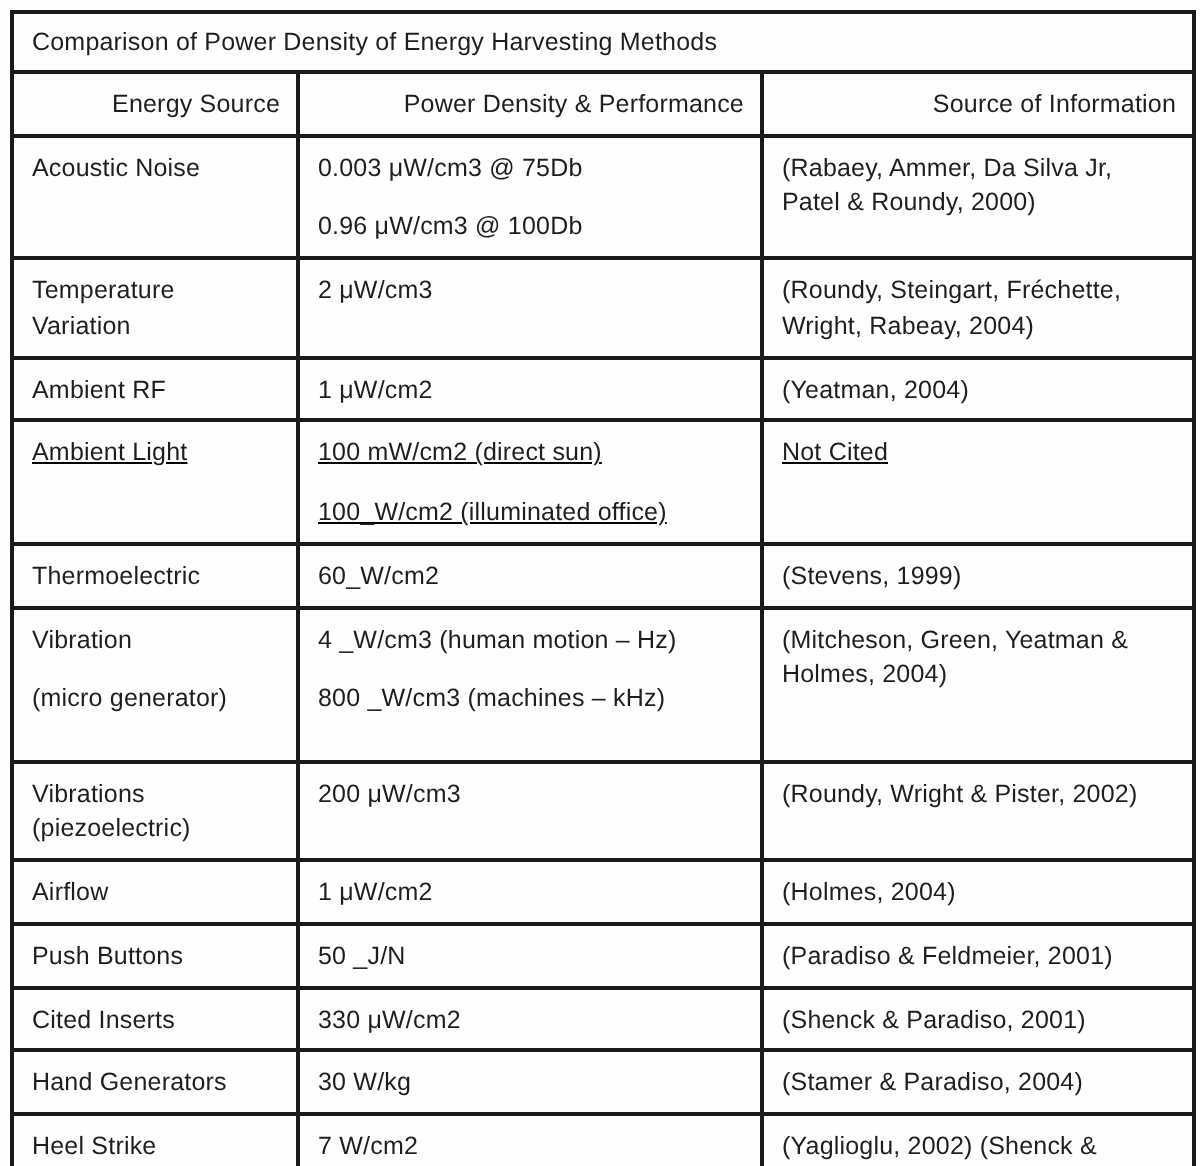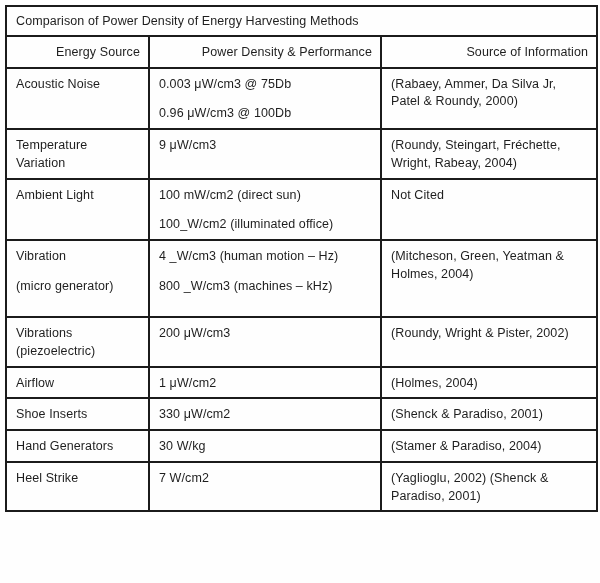--- a/index.html
+++ b/index.html
@@ -87,38 +87,60 @@
           </td>
           <td>
             <div class="para">(Rabaey, Ammer, Da Silva Jr, Patel &amp; Roundy, 2000)</div>
           </td>
         </tr>
         <tr style="height: 49px;">
           <td>
             <div class="para">Temperature Variation</div>
           </td>
           <td>
-            <div class="para">9 μW/cm3</div>
+            <div class="para">2 μW/cm3</div>
           </td>
           <td>
             <div class="para">(Roundy, Steingart, Fréchette, Wright, Rabeay, 2004)</div>
           </td>
         </tr>
-        <tr style="height: 58px;">
+        <tr style="height: 30px;">
+          <td>
+            <div class="para">Ambient RF</div>
+          </td>
+          <td>
+            <div class="para">1 μW/cm2</div>
+          </td>
+          <td>
+            <div class="para">(Yeatman, 2004)</div>
+          </td>
+        </tr>
+        <tr style="height: 58px; text-decoration: underline;">
           <td>
             <div class="para">Ambient Light</div>
           </td>
           <td>
             <div class="para">100 mW/cm2 (direct sun)</div>
             <div class="para">100_W/cm2 (illuminated office)</div>
           </td>
           <td>
             <div class="para">Not Cited</div>
           </td>
         </tr>
+        <tr style="height: 30px;">
+          <td>
+            <div class="para">Thermoelectric</div>
+          </td>
+          <td>
+            <div class="para">60_W/cm2</div>
+          </td>
+          <td>
+            <div class="para">(Stevens, 1999)</div>
+          </td>
+        </tr>
         <tr style="height: 77px;">
           <td>
             <div class="para">Vibration</div>
             <div class="para">(micro generator)</div>
           </td>
           <td>
             <div class="para">4 _W/cm3 (human motion – Hz)</div>
             <div class="para">800 _W/cm3 (machines – kHz)</div>
           </td>
           <td>
@@ -142,21 +164,32 @@
           </td>
           <td>
             <div class="para">1 μW/cm2</div>
           </td>
           <td>
             <div class="para">(Holmes, 2004)</div>
           </td>
         </tr>
         <tr style="height: 30px;">
           <td>
-            <div class="para">Shoe Inserts</div>
+            <div class="para">Push Buttons</div>
+          </td>
+          <td>
+            <div class="para">50 _J/N</div>
+          </td>
+          <td>
+            <div class="para">(Paradiso &amp; Feldmeier, 2001)</div>
+          </td>
+        </tr>
+        <tr style="height: 30px;">
+          <td>
+            <div class="para">Cited Inserts</div>
           </td>
           <td>
             <div class="para">330 μW/cm2</div>
           </td>
           <td>
             <div class="para">(Shenck &amp; Paradiso, 2001)</div>
           </td>
         </tr>
         <tr style="height: 30px; margin-top: 37px;">
           <td>

